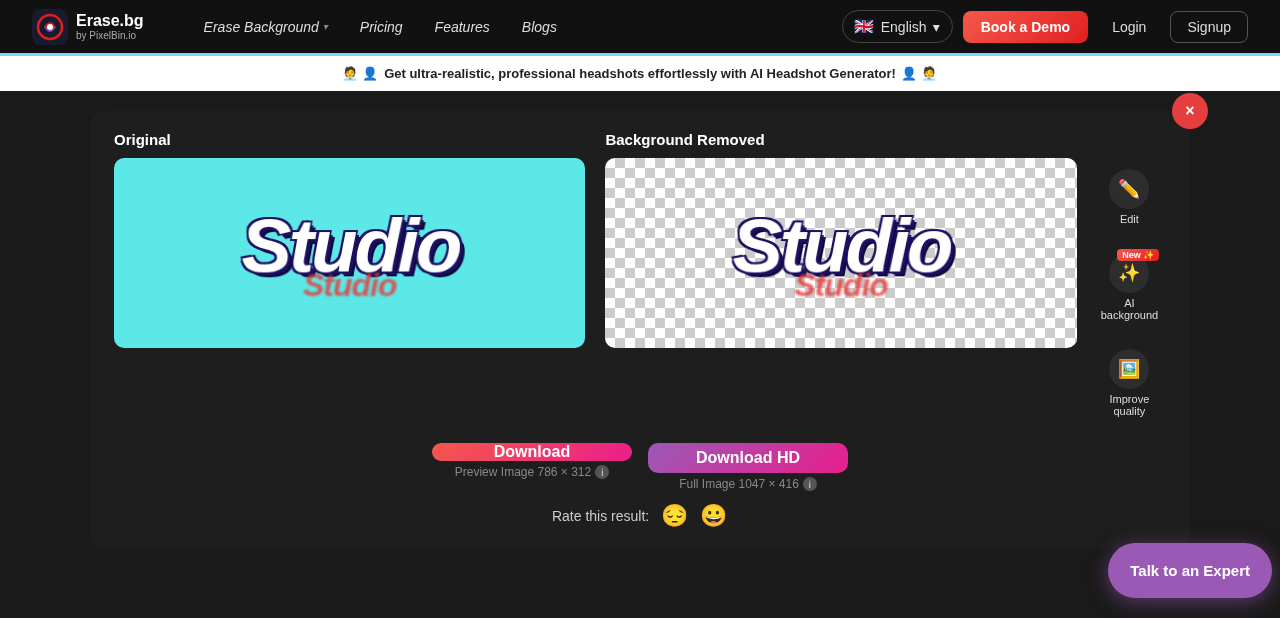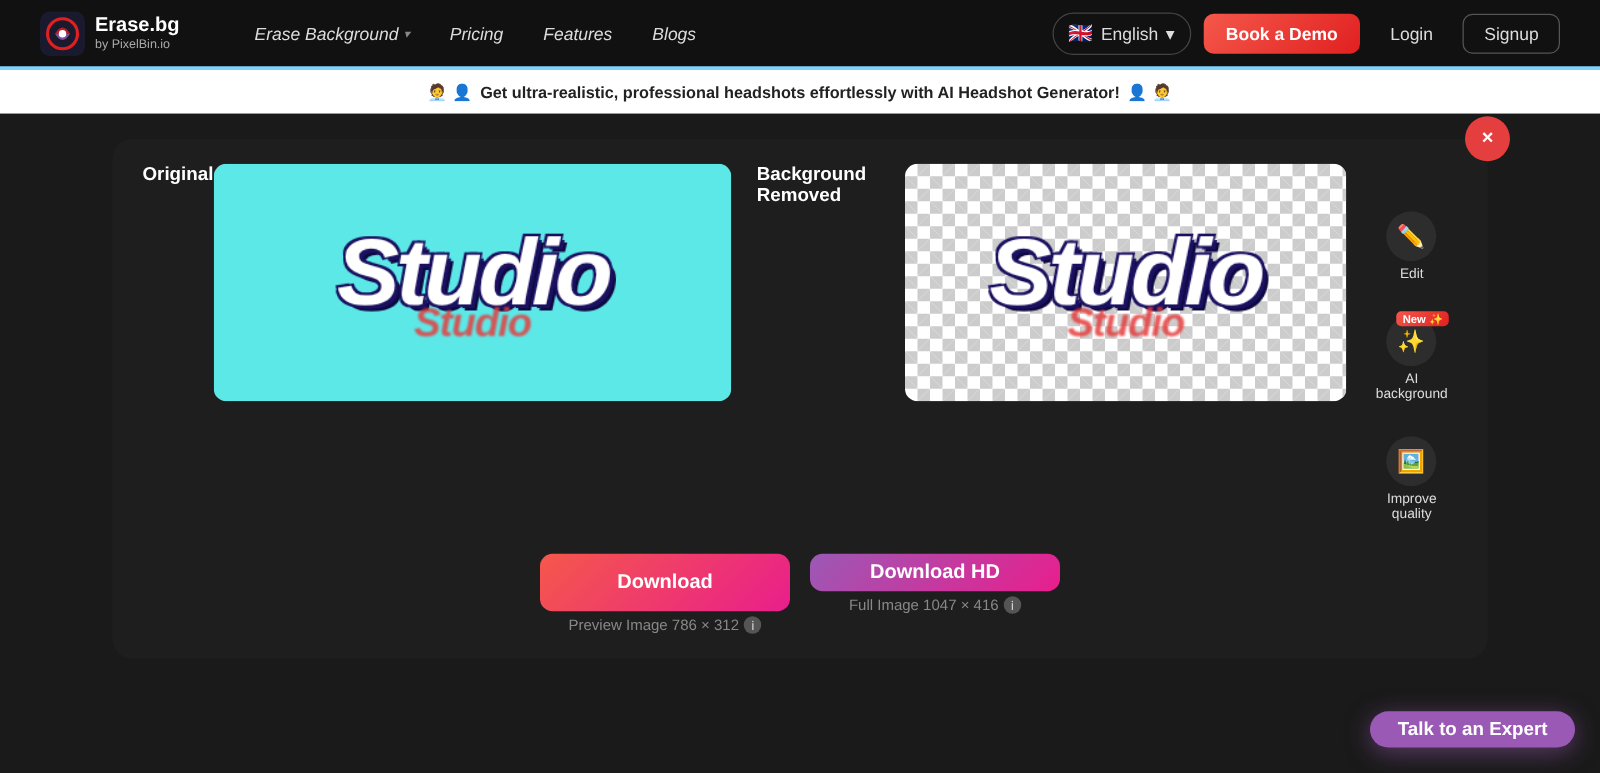--- a/index.html
+++ b/index.html
@@ -184,20 +184,21 @@
     
     .images-row {
       display: flex;
       gap: 20px;
       width: 100%;
     }
 
     .image-panel {
       flex: 1;
       display: flex;
+      flex-direction: column;
     }
     .panel-label {
       font-size: 15px;
       font-weight: 600;
       color: #fff;
       margin-bottom: 10px;
     }
     .image-box {
       border-radius: 10px;
       overflow: hidden;
@@ -294,21 +295,21 @@
       display: flex;
       flex-direction: column;
       align-items: center;
       gap: 4px;
     }
 
     .download-btn {
       background: linear-gradient(135deg, #f5584b 0%, #e91e8c 100%);
       color: #fff;
       border: none;
-      padding: 14px 60px;
+      padding: 0 60px;
       border-radius: 10px;
       font-size: 16px;
       font-weight: 700;
       cursor: pointer;
       min-width: 200px;
     }
     .download-hd-btn {
       background: linear-gradient(135deg, #9b59b6 0%, #e91e8c 100%);
       color: #fff;
       border: none;
@@ -353,25 +354,25 @@
       font-size: 22px;
       cursor: pointer;
       background: none;
       border: none;
     }
 
     
     .talk-expert-btn {
       position: fixed;
       bottom: 20px;
-      right: 20px;
+      right: 8px;
       background: #9b59b6;
       color: #fff;
       border: none;
-      padding: 6px 22px;
+      padding: 19px 22px;
       border-radius: 30px;
       font-size: 15px;
       font-weight: 600;
       cursor: pointer;
       box-shadow: 0 4px 20px rgba(155, 89, 182, 0.5);
     }
   </style>
 </head>
 <body>
 
@@ -492,16 +493,21 @@
       </div>
       <div class="btn-group">
         <button class="download-hd-btn">Download HD</button>
         <div class="img-info">
           <span>Full Image 1047 × 416</span>
           <span class="info-icon">ℹ</span>
         </div>
       </div>
     </div>
 
+    <div class="rate-row">
+      <span>Rate this result:</span>
+      <button class="emoji-btn">😔</button>
+      <button class="emoji-btn">😀</button>
+    </div>
   </div>
 </div>
 
 <button class="talk-expert-btn">Talk to an Expert</button>
 
 </body></html>

